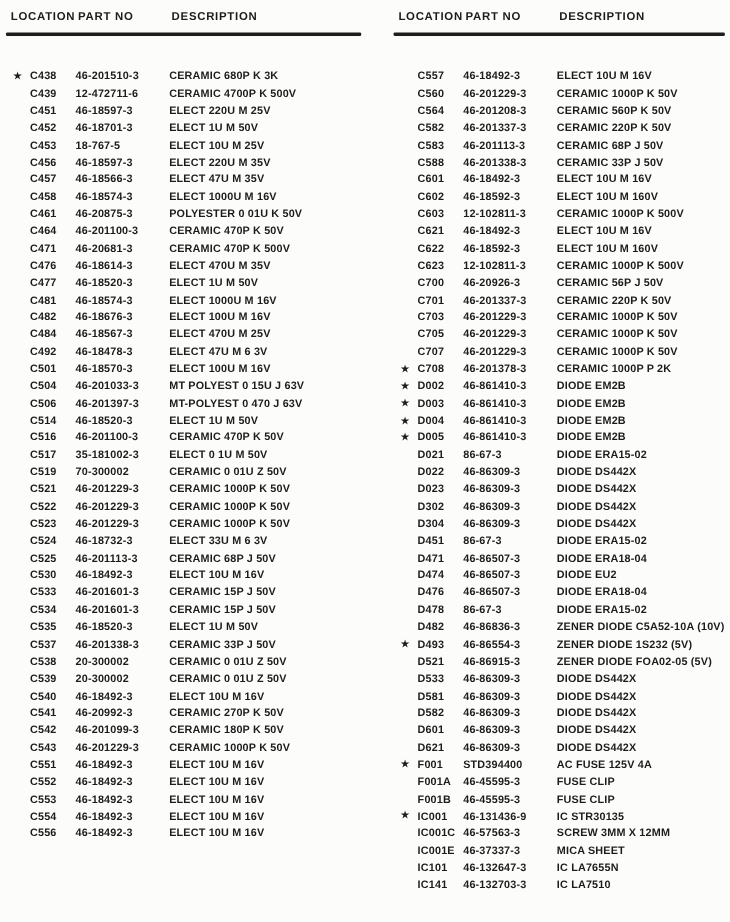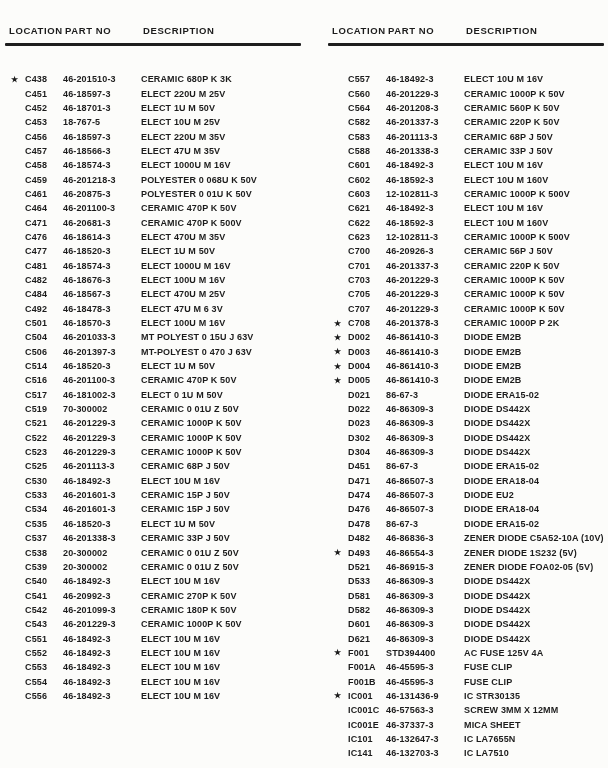--- a/index.html
+++ b/index.html
@@ -2,21 +2,21 @@
 <html><head>
 <meta charset="utf-8">
 <style>
   html,body{margin:0;padding:0;}
   body{
     width:608px;height:768px;position:relative;overflow:hidden;
     background:#fcfcfa;color:#1c1c1c;
     font-family:"Liberation Sans", sans-serif;
     -webkit-font-smoothing:antialiased;
   }
-  .col{position:absolute;top:22px;}
+  .col{position:absolute;top:6px;}
   .col-left{left:5px;width:296px;}
   .col-right{left:328px;width:276px;}
   .hdr{display:flex;font-size:9.5px;font-weight:700;letter-spacing:.6px;height:16px;align-items:center;}
   .h-loc{flex:0 0 56px;padding-left:4px;}
   .h-part{flex:0 0 78px;}
   .h-desc{flex:1;}
   .rule{height:3px;background:#1e1e1e;border-radius:1px;margin-top:5px;}
   .rows{margin-top:26px;}
   .row{display:flex;height:14.35px;align-items:center;font-size:9px;font-weight:700;letter-spacing:.15px;white-space:nowrap;}
   .c-star{flex:0 0 20px;padding-left:6px;box-sizing:border-box;font-size:8px;}
@@ -36,20 +36,26 @@
   <div class="rule"></div>
   <div class="rows">
       <div class="row">
         <span class="c-star">★</span>
         <span class="c-loc">C438</span>
         <span class="c-part">46-201510-3</span>
         <span class="c-desc">CERAMIC 680P K 3K</span>
       </div>
       <div class="row">
         <span class="c-star"></span>
+        <span class="c-loc">C439</span>
+        <span class="c-part">12-472711-6</span>
+        <span class="c-desc">CERAMIC 4700P K 500V</span>
+      </div>
+      <div class="row">
+        <span class="c-star"></span>
         <span class="c-loc">C451</span>
         <span class="c-part">46-18597-3</span>
         <span class="c-desc">ELECT 220U M 25V</span>
       </div>
       <div class="row">
         <span class="c-star"></span>
         <span class="c-loc">C452</span>
         <span class="c-part">46-18701-3</span>
         <span class="c-desc">ELECT 1U M 50V</span>
       </div>
@@ -72,26 +78,20 @@
         <span class="c-desc">ELECT 47U M 35V</span>
       </div>
       <div class="row">
         <span class="c-star"></span>
         <span class="c-loc">C458</span>
         <span class="c-part">46-18574-3</span>
         <span class="c-desc">ELECT 1000U M 16V</span>
       </div>
       <div class="row">
         <span class="c-star"></span>
-        <span class="c-loc">C459</span>
-        <span class="c-part">46-201218-3</span>
-        <span class="c-desc">POLYESTER 0 068U K 50V</span>
-      </div>
-      <div class="row">
-        <span class="c-star"></span>
         <span class="c-loc">C461</span>
         <span class="c-part">46-20875-3</span>
         <span class="c-desc">POLYESTER 0 01U K 50V</span>
       </div>
       <div class="row">
         <span class="c-star"></span>
         <span class="c-loc">C464</span>
         <span class="c-part">46-201100-3</span>
         <span class="c-desc">CERAMIC 470P K 50V</span>
       </div>
@@ -163,21 +163,21 @@
       </div>
       <div class="row">
         <span class="c-star"></span>
         <span class="c-loc">C516</span>
         <span class="c-part">46-201100-3</span>
         <span class="c-desc">CERAMIC 470P K 50V</span>
       </div>
       <div class="row">
         <span class="c-star"></span>
         <span class="c-loc">C517</span>
-        <span class="c-part">46-181002-3</span>
+        <span class="c-part">35-181002-3</span>
         <span class="c-desc">ELECT 0 1U M 50V</span>
       </div>
       <div class="row">
         <span class="c-star"></span>
         <span class="c-loc">C519</span>
         <span class="c-part">70-300002</span>
         <span class="c-desc">CERAMIC 0 01U Z 50V</span>
       </div>
       <div class="row">
         <span class="c-star"></span>
@@ -189,20 +189,26 @@
         <span class="c-star"></span>
         <span class="c-loc">C522</span>
         <span class="c-part">46-201229-3</span>
         <span class="c-desc">CERAMIC 1000P K 50V</span>
       </div>
       <div class="row">
         <span class="c-star"></span>
         <span class="c-loc">C523</span>
         <span class="c-part">46-201229-3</span>
         <span class="c-desc">CERAMIC 1000P K 50V</span>
+      </div>
+      <div class="row">
+        <span class="c-star"></span>
+        <span class="c-loc">C524</span>
+        <span class="c-part">46-18732-3</span>
+        <span class="c-desc">ELECT 33U M 6 3V</span>
       </div>
       <div class="row">
         <span class="c-star"></span>
         <span class="c-loc">C525</span>
         <span class="c-part">46-201113-3</span>
         <span class="c-desc">CERAMIC 68P J 50V</span>
       </div>
       <div class="row">
         <span class="c-star"></span>
         <span class="c-loc">C530</span>

